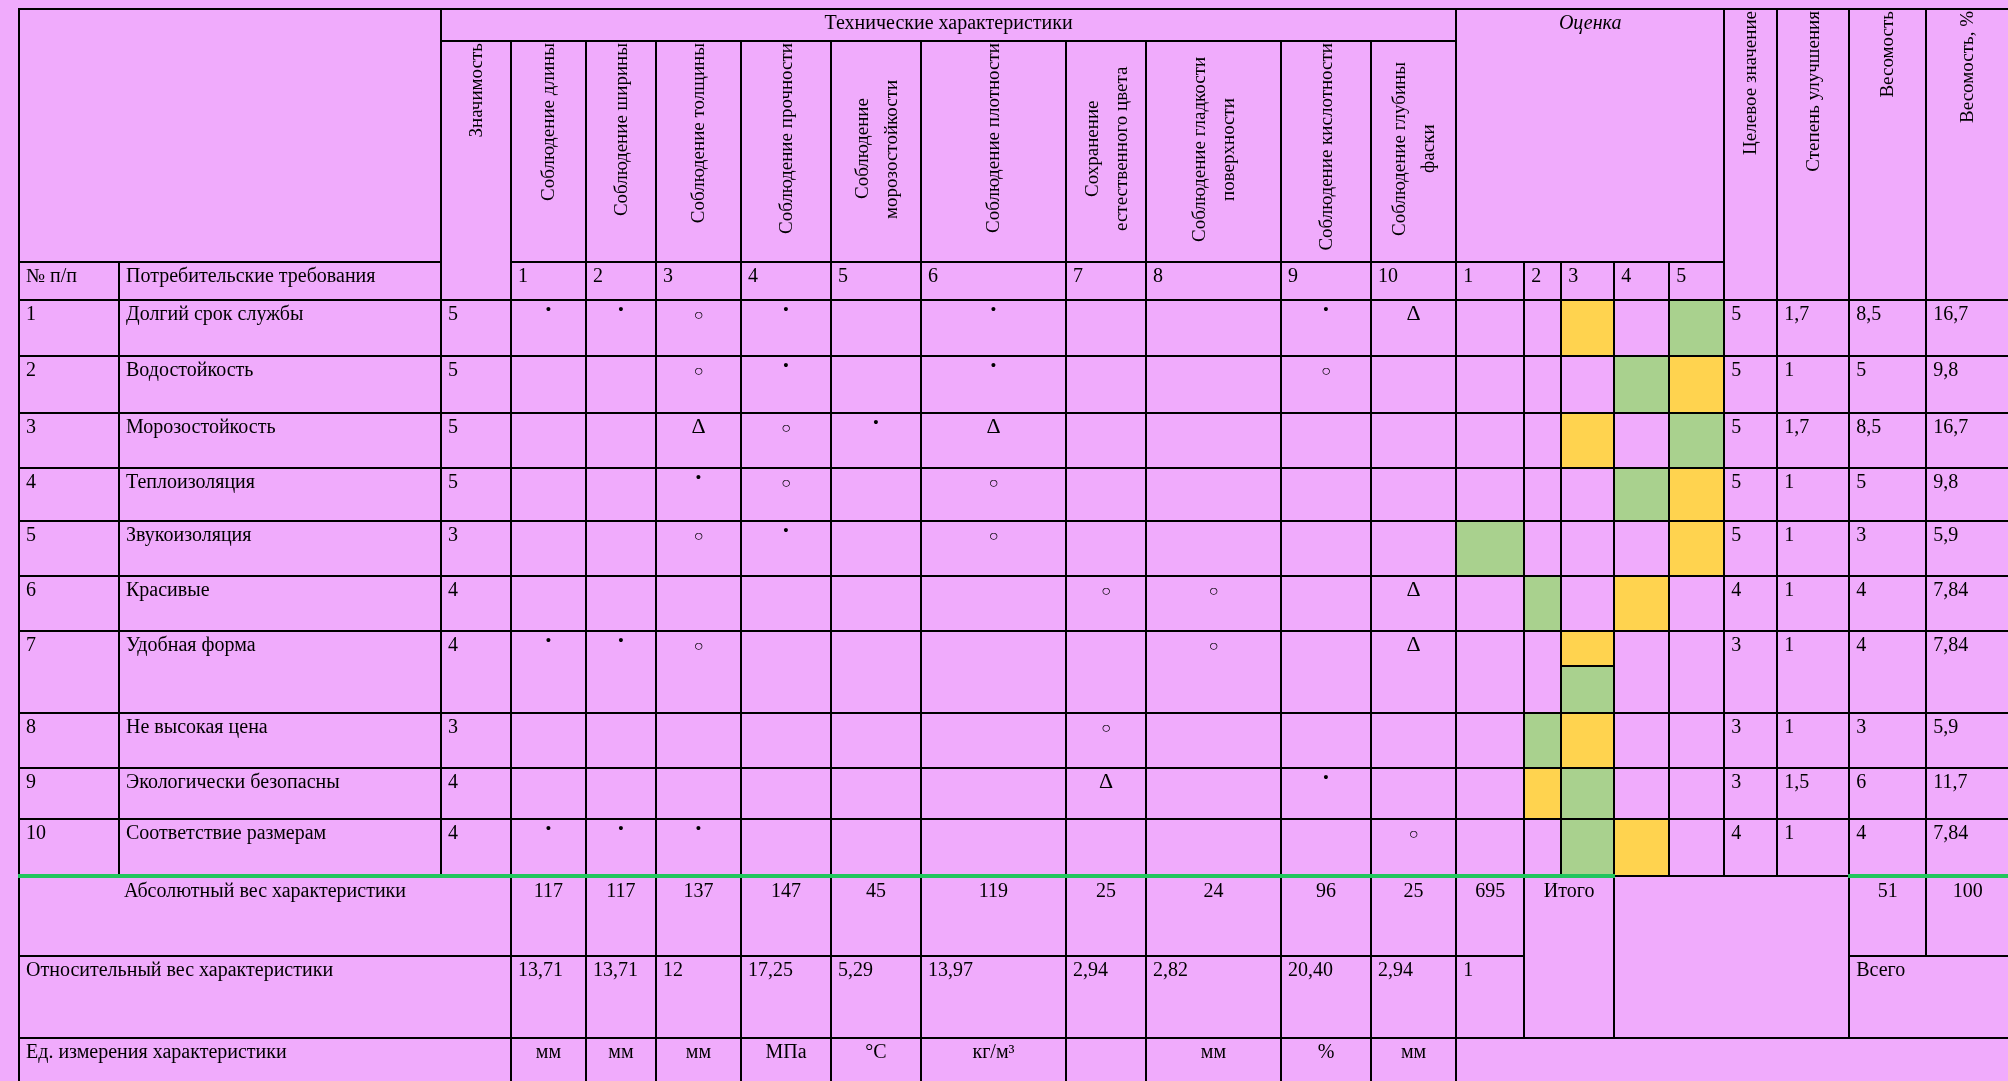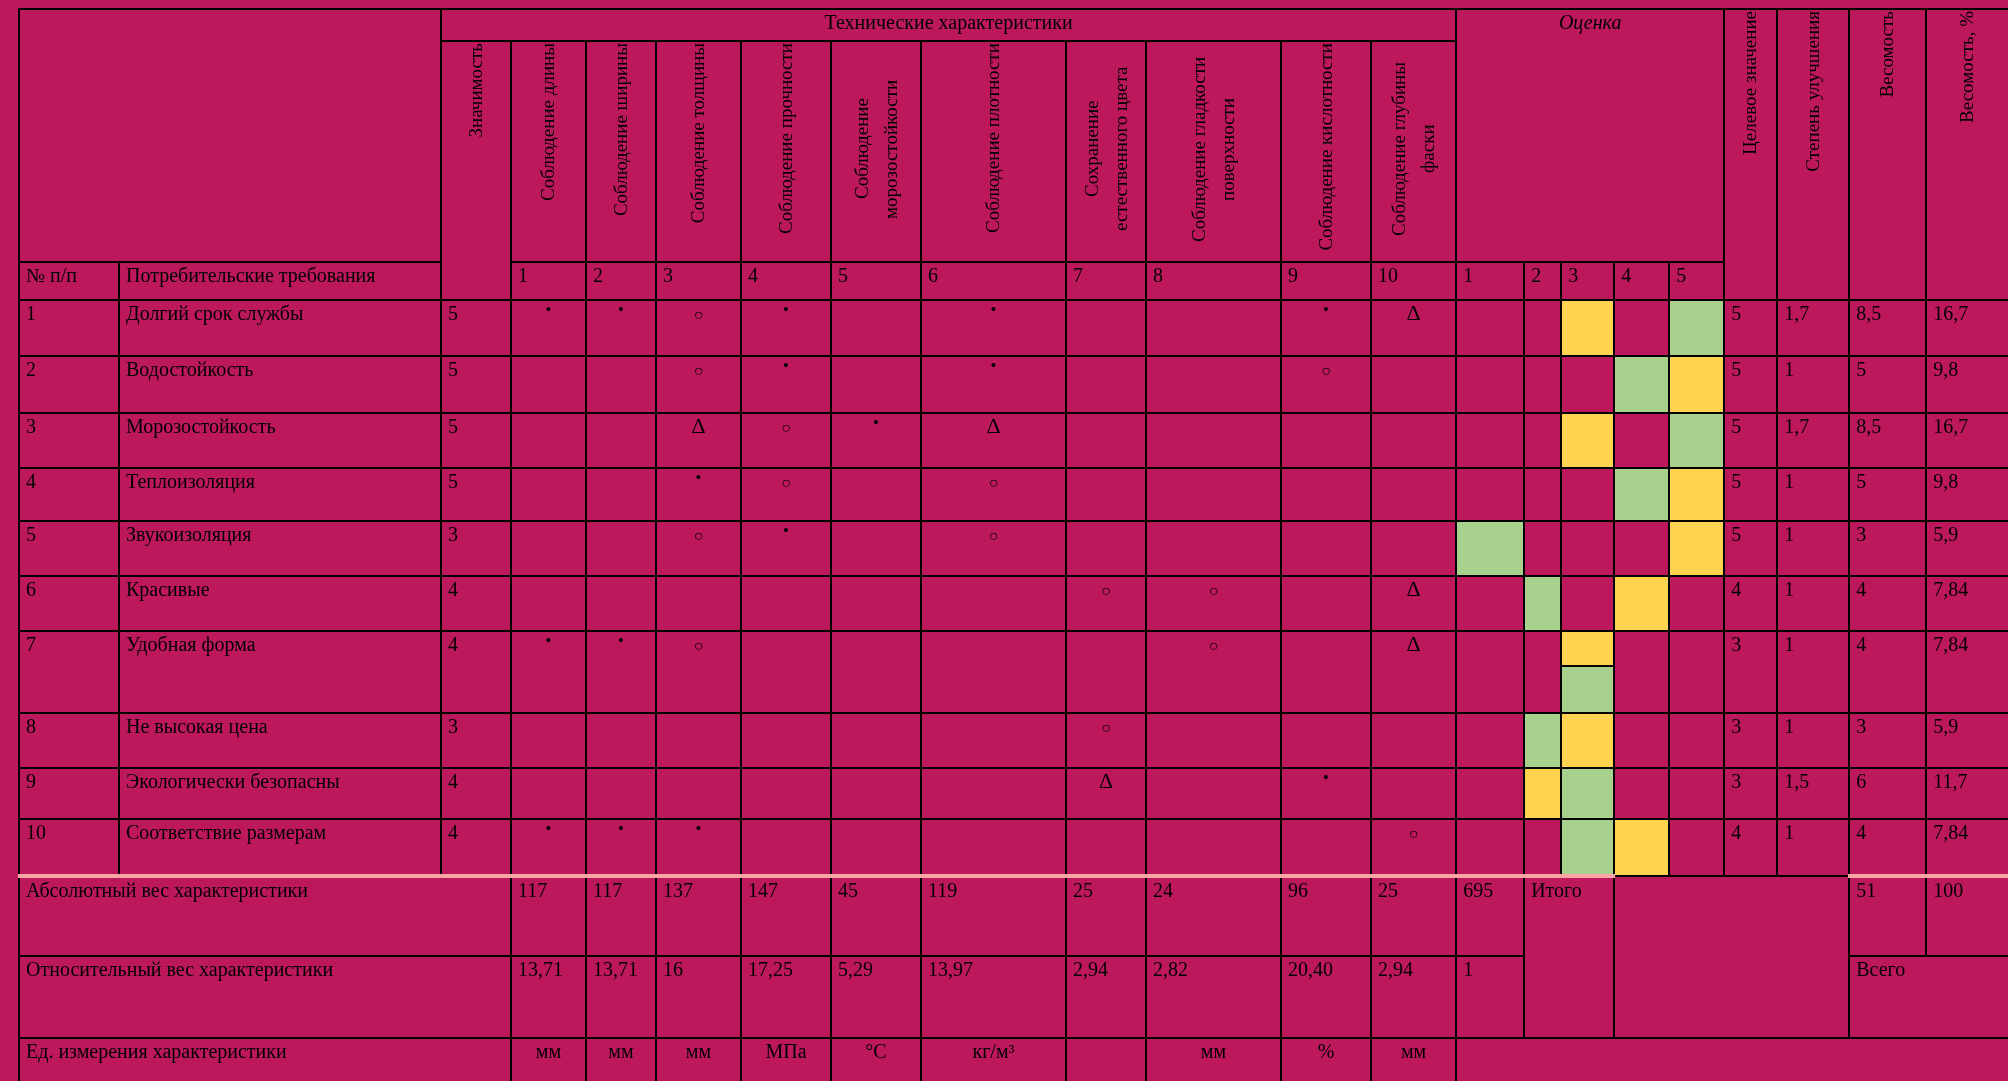--- a/index.html
+++ b/index.html
@@ -1,22 +1,22 @@
 <!DOCTYPE html>
 <html><head>
 <meta charset="utf-8">
 <style>
   html,body{margin:0;padding:0;background:#fff;}
-  .sheet{position:relative;width:2008px;height:1081px;background:#be185d;
+  .sheet{position:relative;width:2008px;height:1081px;background:#f0abfc;
          font-family:"Liberation Serif",serif;color:#000;overflow:hidden;}
   table.qfd{border-collapse:collapse;table-layout:fixed;position:absolute;left:18px;top:8px;width:1990px;}
   table.qfd td{border:2px solid #000;font-size:20px;vertical-align:top;padding:1px 6px;overflow:hidden;}
   td.nb{border:none;}
   td.open{border:none;border-top:4px solid #000;}
-  tr.thick>td.b{border-top:4px solid #fca5a5;}
+  tr.thick>td.b{border-top:4px solid #22c55e;text-align:center;}
   td.vcell{vertical-align:middle;text-align:center;padding:4px 2px;}
   .vt{display:inline-block;writing-mode:vertical-rl;transform:rotate(180deg);
       font-size:19px;line-height:1.5;max-height:212px;text-align:center;}
   .vt-tall{max-height:270px;}
   td.hcent{text-align:center;}
   td.topcent{text-align:center;vertical-align:top;padding-top:2px;font-style:italic;}
   td.sym{text-align:center;padding:6px 0 0 0;}
   .s-dot{font-size:34px;line-height:10px;}
   .s-circ{font-size:16px;line-height:16px;}
   .s-tri{font-size:22px;line-height:18px;}
@@ -364,21 +364,21 @@
   <td class="b lab" colspan="2" rowspan="2">Итого</td>
   <td class="open" colspan="4" rowspan="2"></td>
   <td class="b val">51</td>
   <td class="b val">100</td>
 </tr>
 
 <tr style="height:82px">
   <td class="lab" colspan="3">Относительный вес характеристики</td>
   <td class="val">13,71</td>
   <td class="val">13,71</td>
-  <td class="val">16</td>
+  <td class="val">12</td>
   <td class="val">17,25</td>
   <td class="val">5,29</td>
   <td class="val">13,97</td>
   <td class="val">2,94</td>
   <td class="val">2,82</td>
   <td class="val">20,40</td>
   <td class="val">2,94</td>
   <td class="val">1</td>
   <td class="lab" colspan="2">Всего</td>
 </tr>

